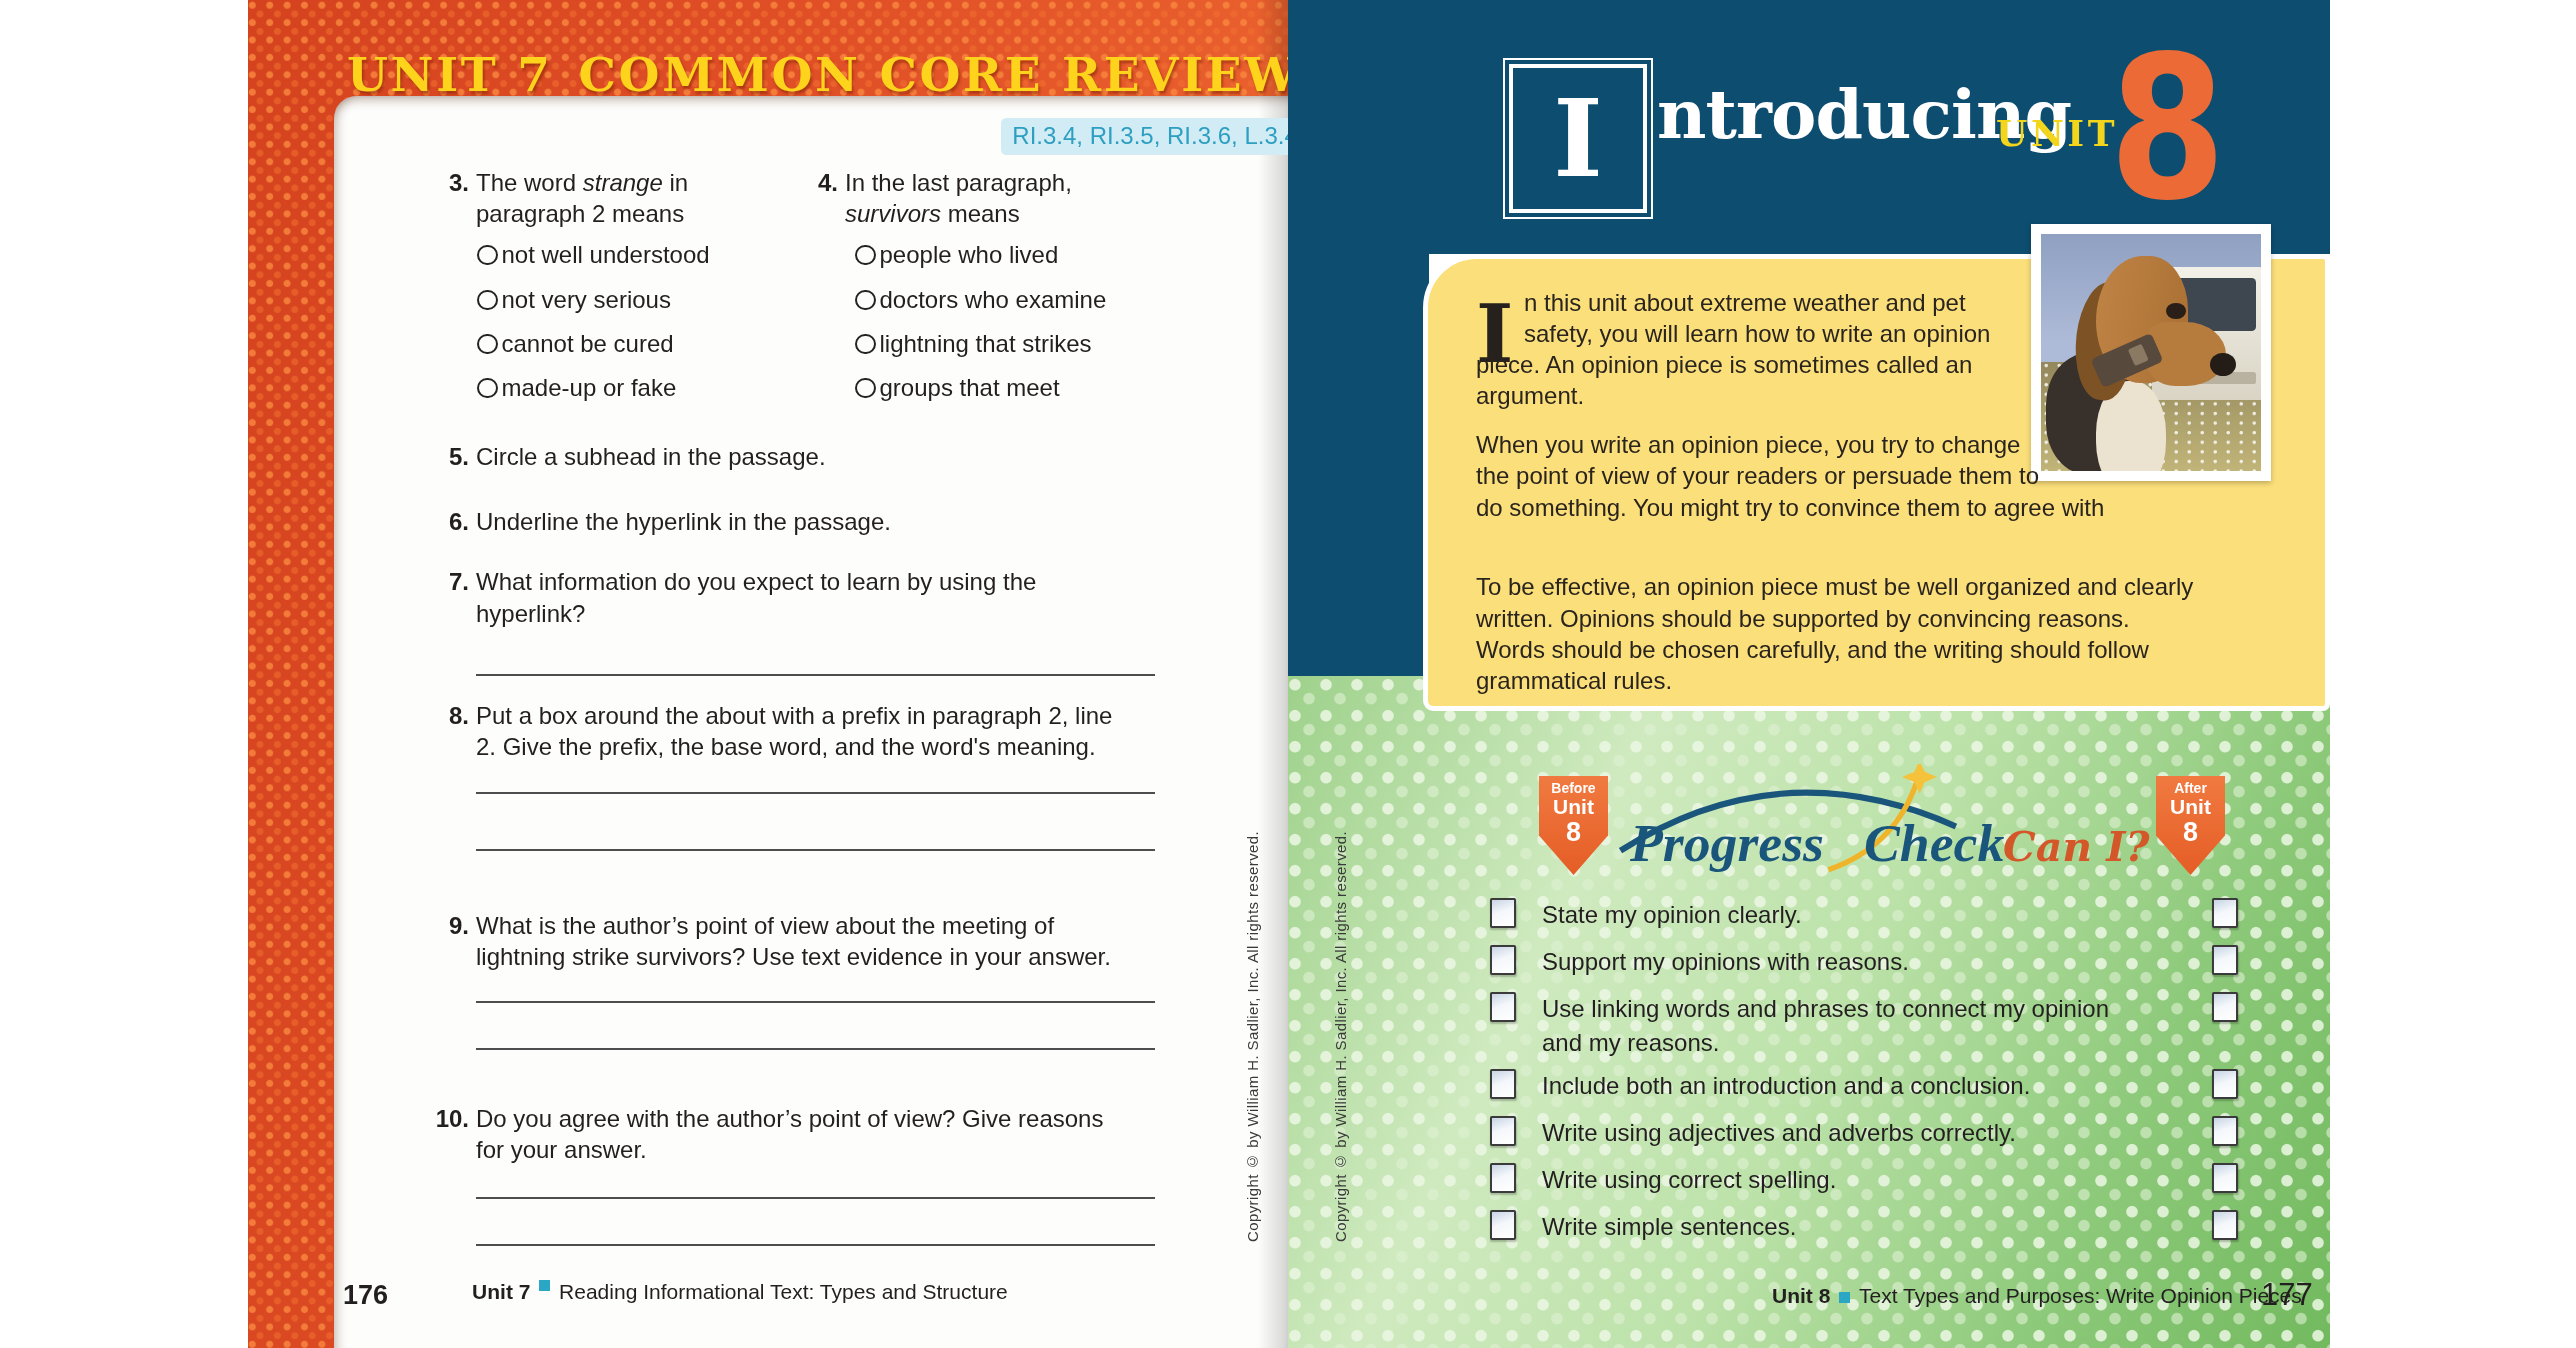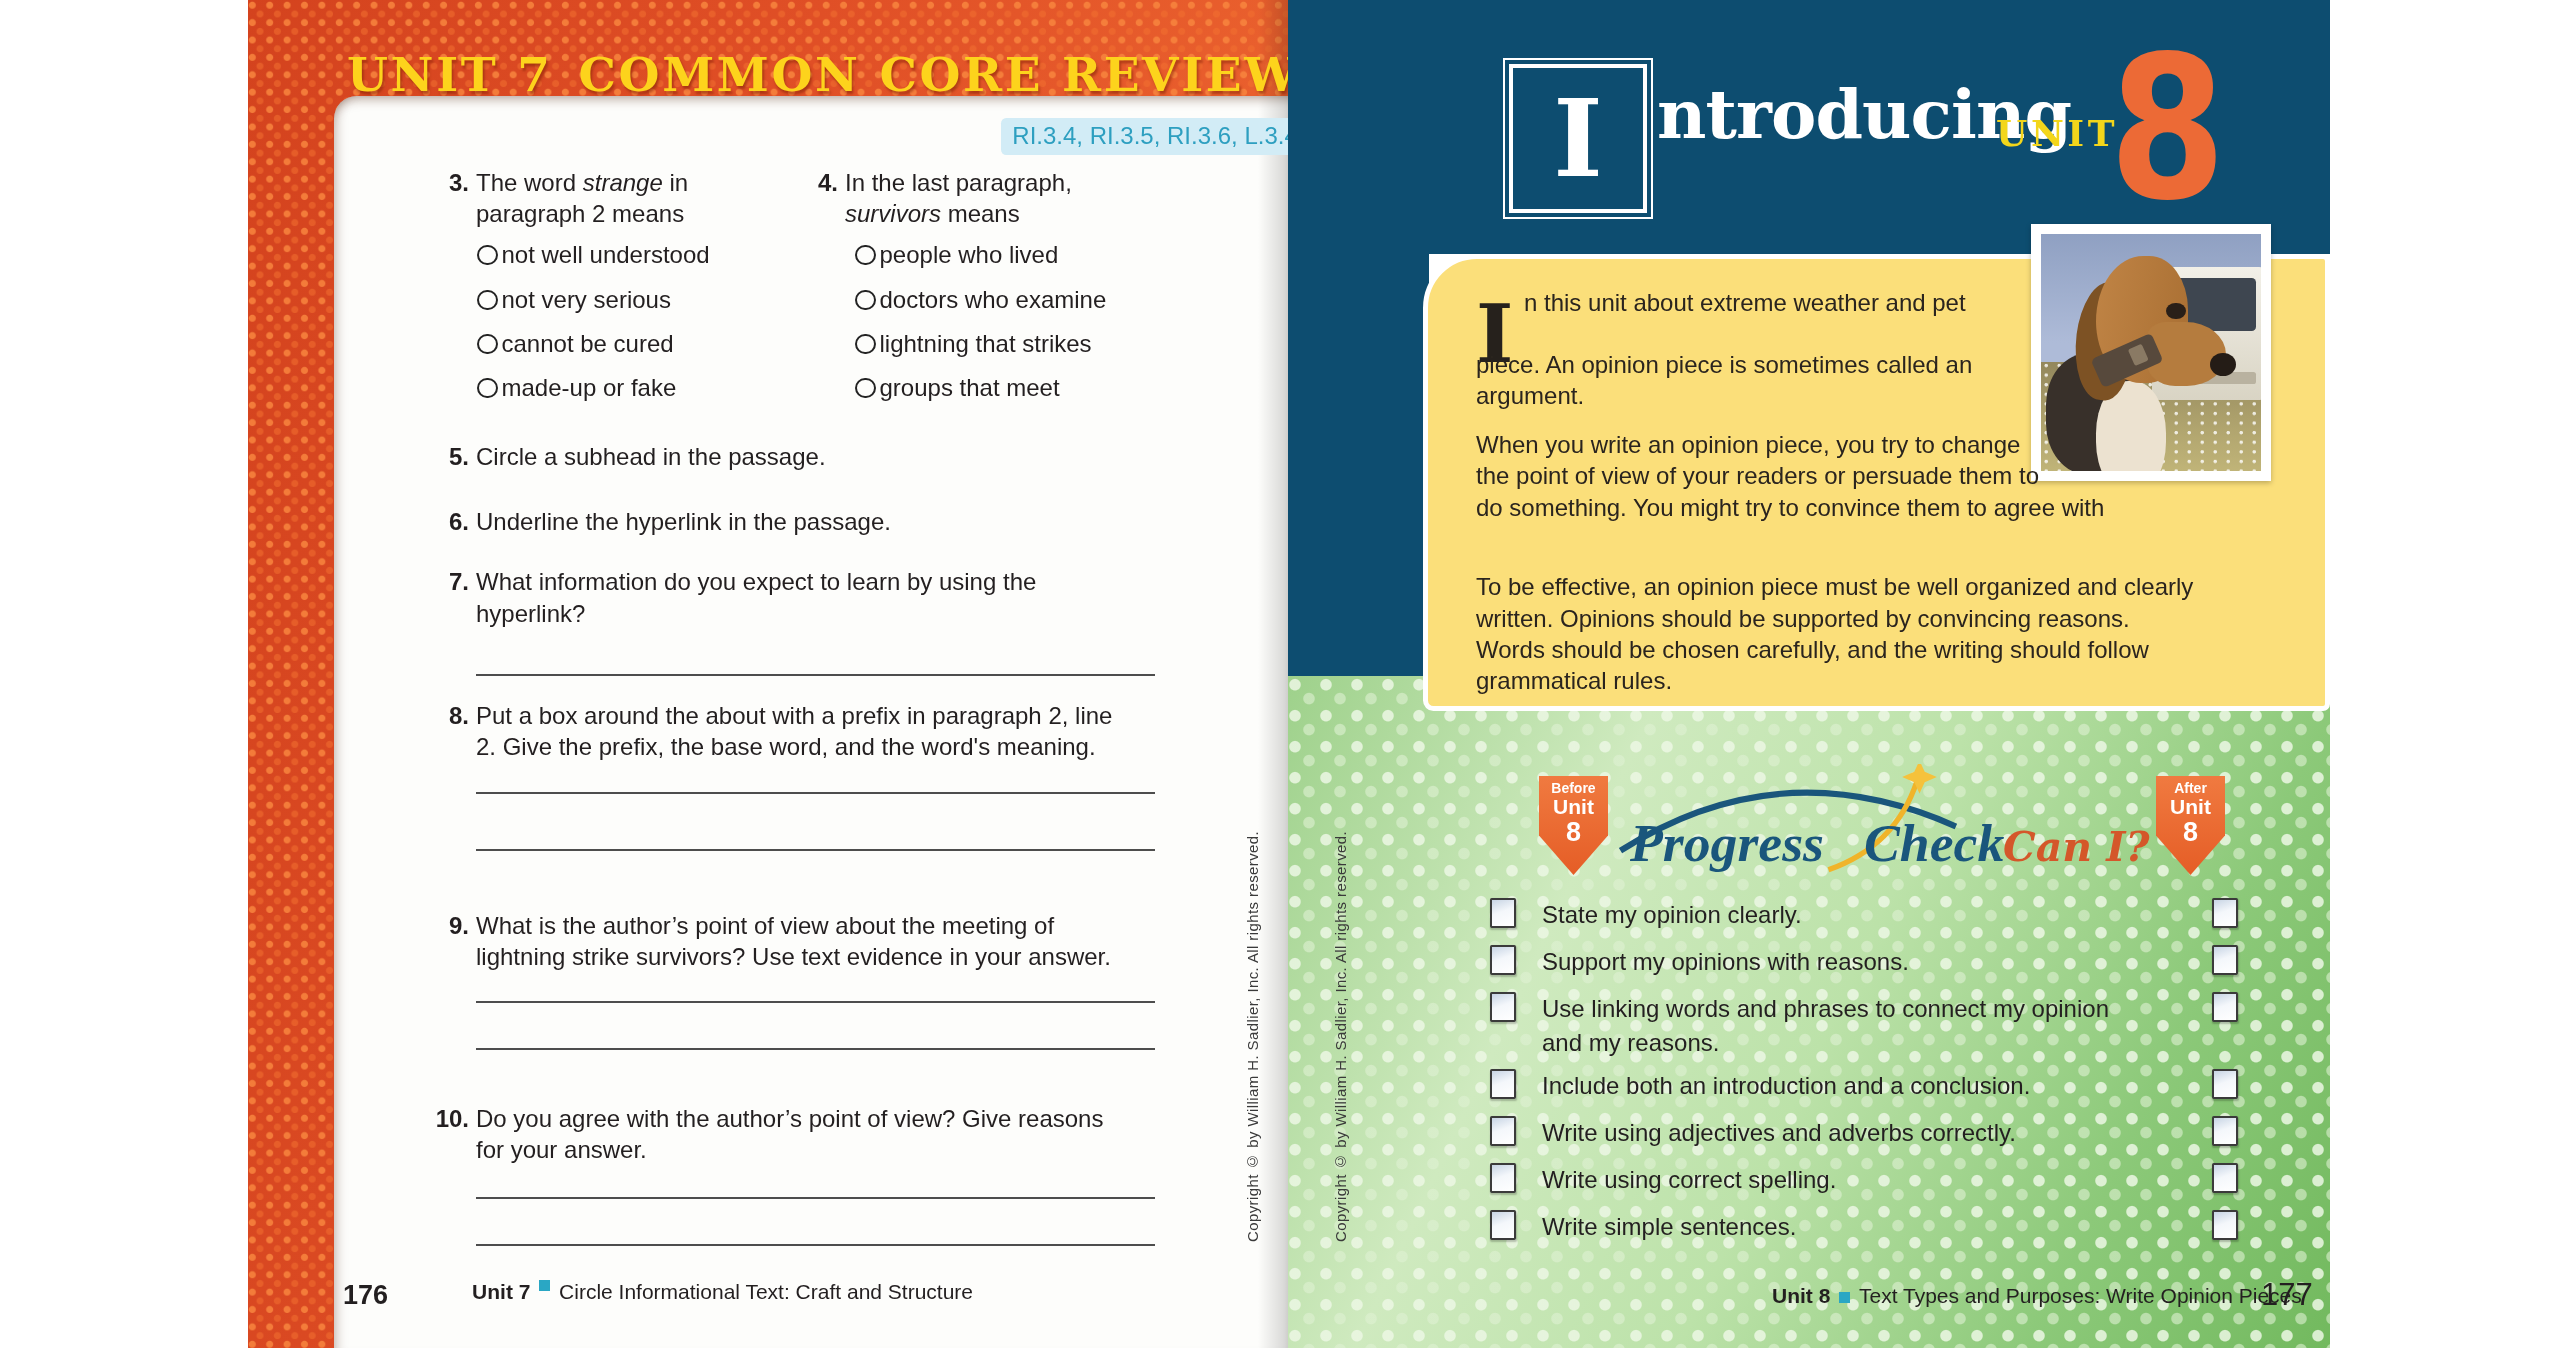--- a/index.html
+++ b/index.html
@@ -225,21 +225,21 @@
     <span class="qnum wide">10.</span>
     <span>Do you agree with the author’s point of view? Give reasons</span></div>
   <div class="q" style="top:1134px">for your answer.</div>
   <div class="ans" style="top:1197px"></div>
   <div class="ans" style="top:1244px"></div>
 
   <div class="footer-left">
     <span class="pgnum">176</span>
     <span class="foot-unit">Unit 7</span>
     <span class="sq"></span>
-    <span class="foot-sec">Circle Informational Text: Craft and Structure</span>
+    <span class="foot-sec">Reading Informational Text: Types and Structure</span>
   </div>
 
   <div class="vcopy left">Copyright © by William H. Sadlier, Inc. All rights reserved.</div>
 
   <div class="navy-top"></div>
   <div class="navy-strip"></div>
   <div class="green-area"></div>
   <div class="yellow-box"></div>
 
   <div class="i-box">
@@ -265,20 +265,21 @@
       <div class="dog-nose"></div>
       <div class="dog-eye"></div>
       <div class="dog-collar">
         <div class="buckle"></div>
       </div>
     </div>
   </div>
 
   <div class="drop-i intro">I</div>
   <div class="iline" style="left:1524px; top:287px">n this unit about extreme weather and pet</div>
+  <div class="iline" style="left:1524px; top:318px">safety, you will learn how to write an opinion</div>
   <div class="iline" style="left:1476px; top:349px">piece. An opinion piece is sometimes called an</div>
   <div class="iline" style="left:1476px; top:380px">argument.</div>
 
   <div class="iline" style="left:1476px; top:429px">When you write an opinion piece, you try to change</div>
   <div class="iline" style="left:1476px; top:460px">the point of view of your readers or persuade them to</div>
   <div class="iline" style="left:1476px; top:492px">do something. You might try to convince them to agree with</div>
 
   <div class="iline" style="left:1476px; top:571px">To be effective, an opinion piece must be well organized and clearly</div>
   <div class="iline" style="left:1476px; top:603px">written. Opinions should be supported by convincing reasons.</div>
   <div class="iline" style="left:1476px; top:634px">Words should be chosen carefully, and the writing should follow</div>

